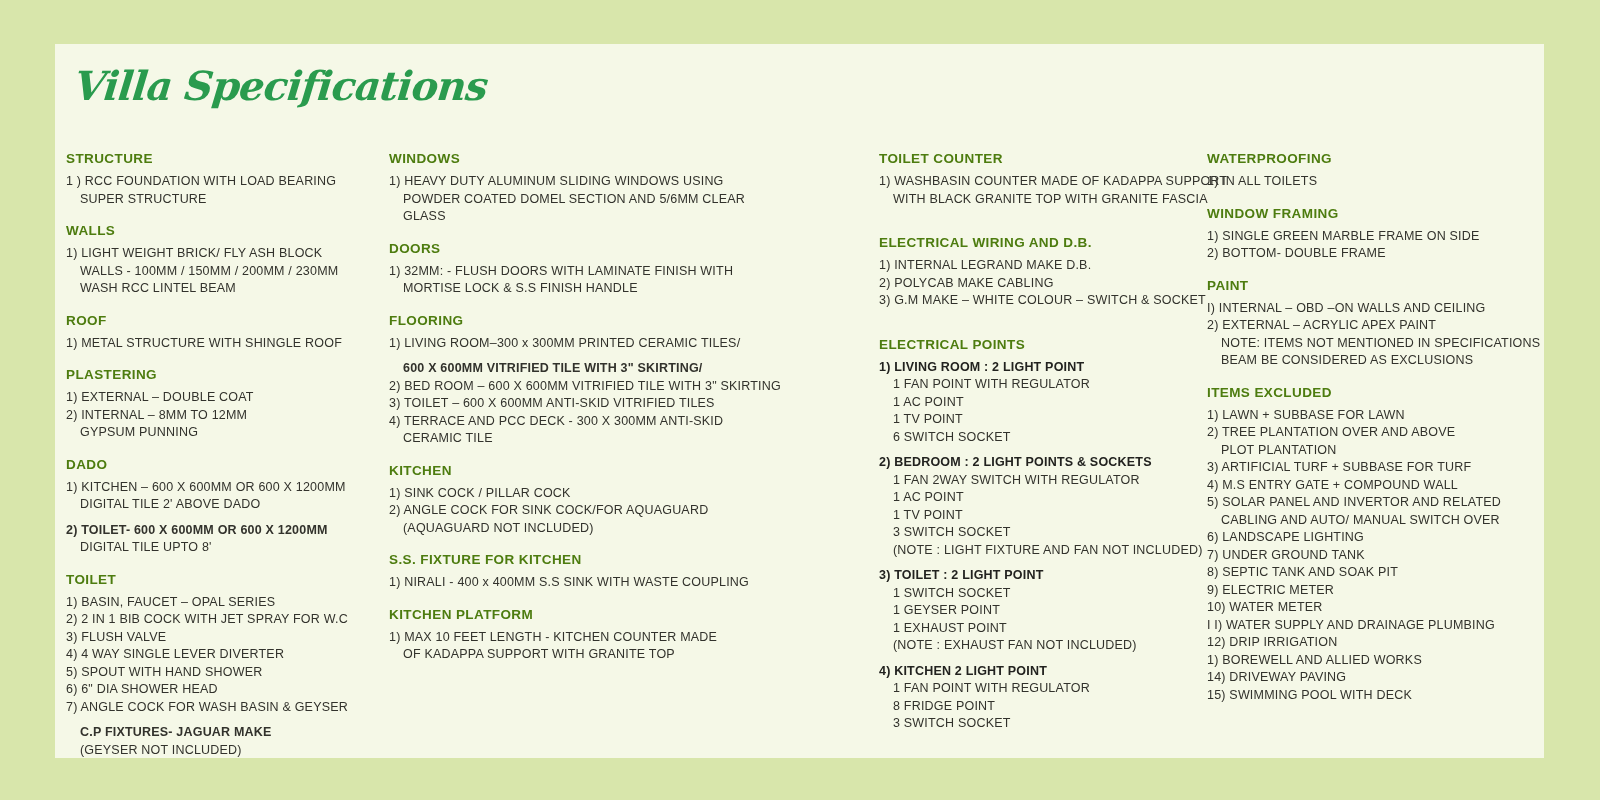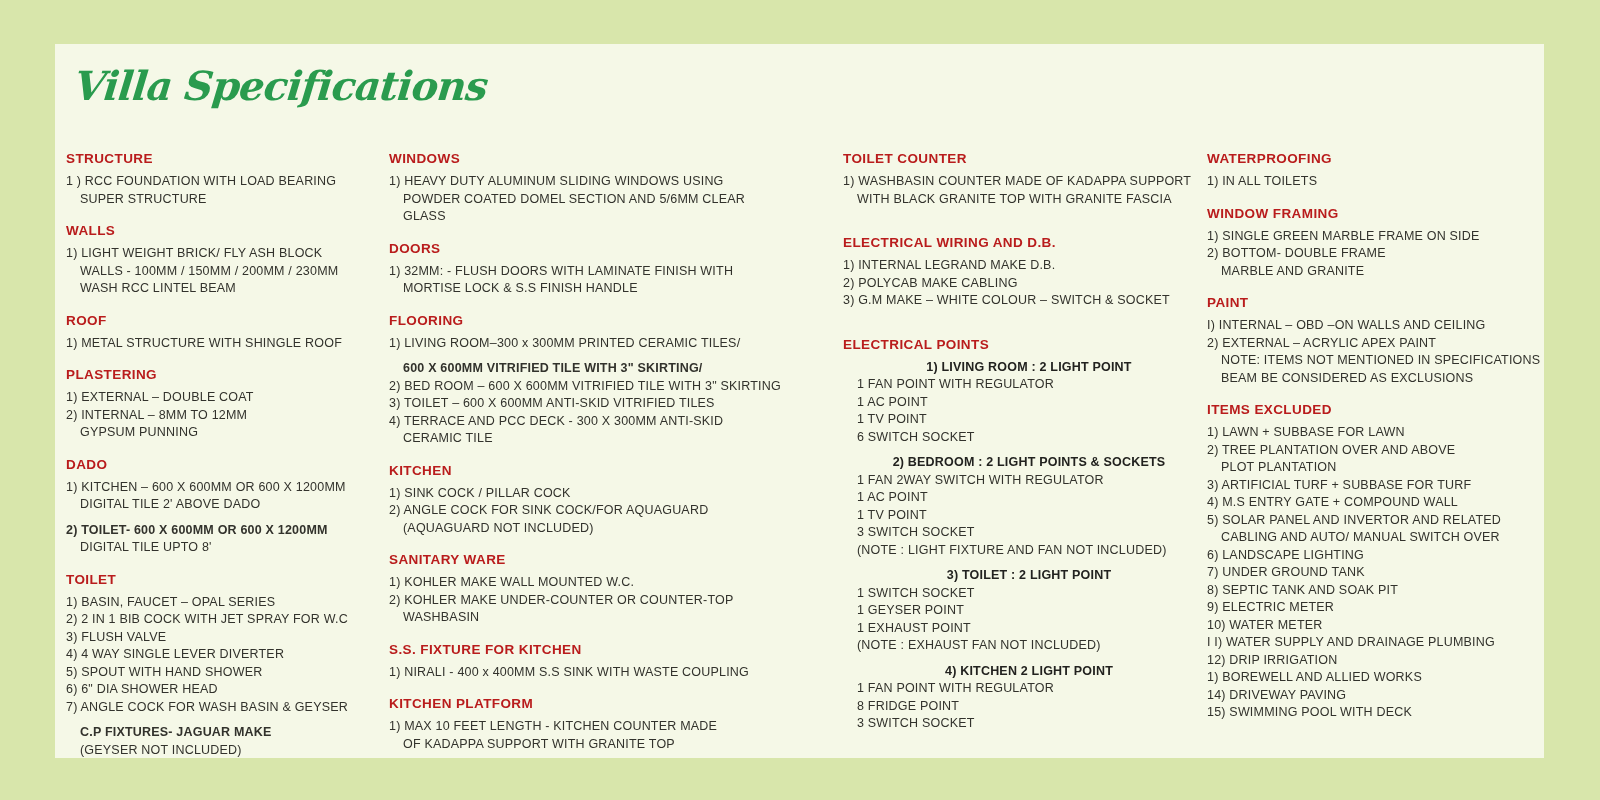--- a/index.html
+++ b/index.html
@@ -30,42 +30,42 @@
     letter-spacing: -1px;
     color: #2a9b4e;
     transform: skewX(-6deg);
   }
   .col {
     position: absolute;
     top: 106px;
   }
   .col-0 { left: 11px;  width: 325px; }
   .col-1 { left: 334px; width: 460px; }
-  .col-2 { left: 788px; width: 372px; }
+  .col-2 { left: 824px; width: 372px; }
   .col-3 { left: 1152px; width: 360px; }
   .spec-section { margin-bottom: 14px; }
   .col-2 .spec-section { margin-bottom: 26px; }
   .spec-heading {
     font-size: 13.5px;
     font-weight: bold;
     letter-spacing: 0.4px;
-    color: #b91c1c;
+    color: #4d7c0f;
     margin: 0 0 5px 0;
     line-height: 18px;
   }
   .spec-line {
     font-size: 12.5px;
     line-height: 17.5px;
     color: #32322c;
     letter-spacing: 0.2px;
     white-space: nowrap;
   }
   .spec-line.indent { padding-left: 14px; }
   .spec-line.gap { margin-top: 8px; font-weight: bold; }
-  .spec-line.bold { font-weight: bold; color: #22221f; text-align: center; }
+  .spec-line.bold { font-weight: bold; color: #22221f; }
 </style>
 </head>
 <body>
 
 <div class="sheet">
   <div class="title">Villa Specifications</div>
   <div id="columns">
       <div class="col col-0">
         <div class="spec-section">
           <div class="spec-heading">STRUCTURE</div>
@@ -127,26 +127,20 @@
           <div class="spec-line">2) BED ROOM – 600 X 600MM VITRIFIED TILE WITH 3" SKIRTING</div>
           <div class="spec-line">3) TOILET – 600 X 600MM ANTI-SKID VITRIFIED TILES</div>
           <div class="spec-line">4) TERRACE AND PCC DECK - 300 X 300MM ANTI-SKID</div>
           <div class="spec-line indent">CERAMIC TILE</div>
         </div>
         <div class="spec-section">
           <div class="spec-heading">KITCHEN</div>
           <div class="spec-line">1) SINK COCK / PILLAR COCK</div>
           <div class="spec-line">2) ANGLE COCK FOR SINK COCK/FOR AQUAGUARD</div>
           <div class="spec-line indent">(AQUAGUARD NOT INCLUDED)</div>
-        </div>
-        <div class="spec-section">
-          <div class="spec-heading">SANITARY WARE</div>
-          <div class="spec-line">1) KOHLER MAKE WALL MOUNTED W.C.</div>
-          <div class="spec-line">2) KOHLER MAKE UNDER-COUNTER OR COUNTER-TOP</div>
-          <div class="spec-line indent">WASHBASIN</div>
         </div>
         <div class="spec-section">
           <div class="spec-heading">S.S. FIXTURE FOR KITCHEN</div>
           <div class="spec-line">1) NIRALI - 400 x 400MM S.S SINK WITH WASTE COUPLING</div>
         </div>
         <div class="spec-section">
           <div class="spec-heading">KITCHEN PLATFORM</div>
           <div class="spec-line">1) MAX 10 FEET LENGTH - KITCHEN COUNTER MADE</div>
           <div class="spec-line indent">OF KADAPPA SUPPORT WITH GRANITE TOP</div>
         </div>
@@ -189,21 +183,20 @@
       </div>
       <div class="col col-3">
         <div class="spec-section">
           <div class="spec-heading">WATERPROOFING</div>
           <div class="spec-line">1) IN ALL TOILETS</div>
         </div>
         <div class="spec-section">
           <div class="spec-heading">WINDOW FRAMING</div>
           <div class="spec-line">1) SINGLE GREEN MARBLE FRAME ON SIDE</div>
           <div class="spec-line">2) BOTTOM- DOUBLE FRAME</div>
-          <div class="spec-line indent">MARBLE AND GRANITE</div>
         </div>
         <div class="spec-section">
           <div class="spec-heading">PAINT</div>
           <div class="spec-line">I) INTERNAL – OBD –ON WALLS AND CEILING</div>
           <div class="spec-line">2) EXTERNAL – ACRYLIC APEX PAINT</div>
           <div class="spec-line indent">NOTE: ITEMS NOT MENTIONED IN SPECIFICATIONS</div>
           <div class="spec-line indent">BEAM BE CONSIDERED AS EXCLUSIONS</div>
         </div>
         <div class="spec-section">
           <div class="spec-heading">ITEMS EXCLUDED</div>

